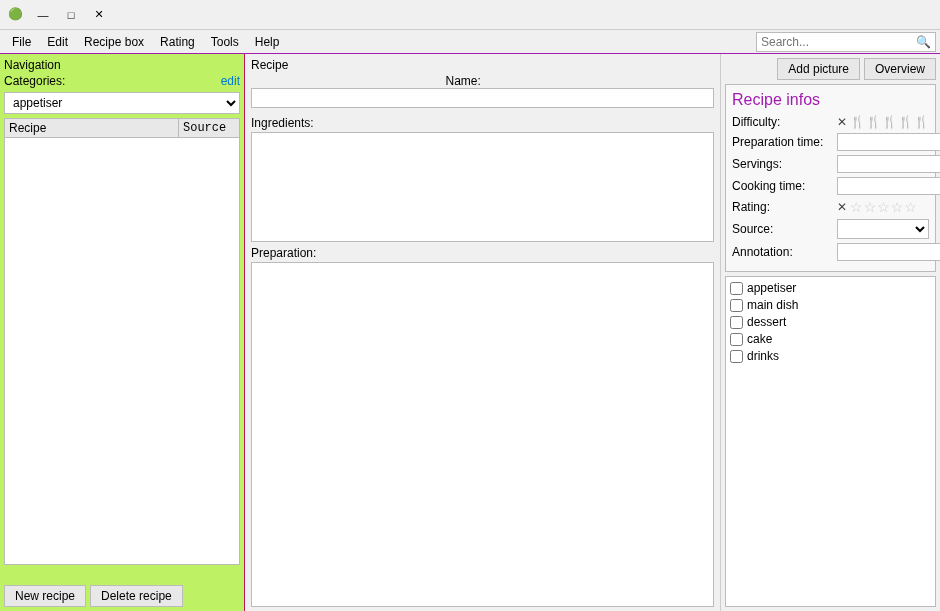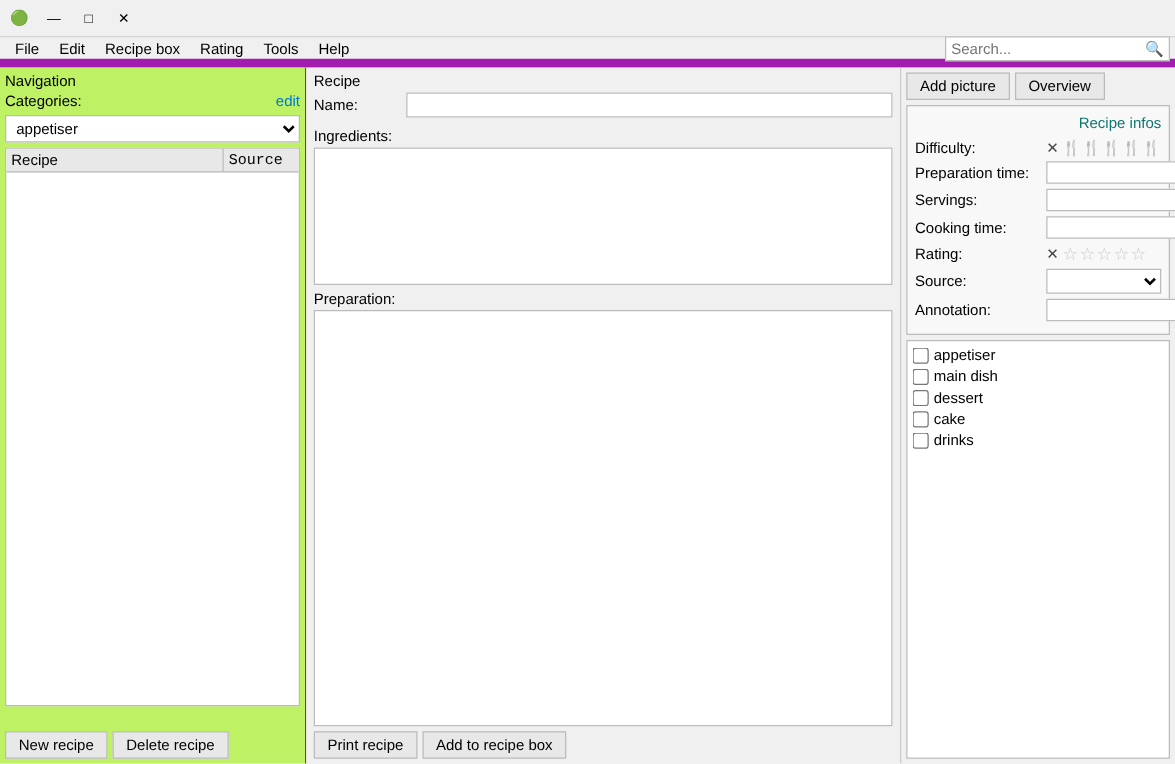--- a/index.html
+++ b/index.html
@@ -49,21 +49,21 @@
       font-size: 11px;
     }
 
     
     .menu-bar {
       background: #f0f0f0;
       height: 24px;
       display: flex;
       align-items: center;
       padding: 0 4px;
-      border-bottom: 7px solid #a21caf;
+      border-bottom: 1px solid #a21caf;
     }
     .menu-item {
       padding: 2px 8px;
       cursor: pointer;
       font-size: 12px;
     }
     .menu-spacer { flex: 1; }
     .search-box {
       display: flex;
       align-items: center;
@@ -169,20 +169,21 @@
     }
     .recipe-label {
       font-size: 12px;
       font-weight: normal;
       margin-bottom: 2px;
     }
     .field-row {
       display: flex;
       align-items: center;
       margin-bottom: 4px;
+      flex-direction: column;
     }
     .field-label {
       font-size: 12px;
       margin-right: 4px;
       min-width: 70px;
     }
     .text-input {
       height: 20px;
       border: 1px solid #bbb;
       background: white;
@@ -221,33 +222,33 @@
       width: 220px;
       background: #f0f0f0;
       border-left: 1px solid #ccc;
       display: flex;
       flex-direction: column;
       padding: 4px;
     }
     .right-top-buttons {
       display: flex;
       gap: 4px;
+      justify-content: flex-end;
       margin-bottom: 4px;
     }
     .recipe-infos-box {
       border: 1px solid #bbb;
       background: #f8f8f8;
       padding: 6px;
       font-size: 12px;
     }
     .infos-title {
-      font-size: 12px;
-      color: #0f766e;
+      font-size: 16px;
+      color: #a21caf;
       margin-bottom: 6px;
-      text-align: right;
     }
     .info-row {
       display: flex;
       align-items: center;
       margin-bottom: 4px;
     }
     .info-label {
       min-width: 105px;
       font-size: 12px;
     }
@@ -369,24 +370,20 @@
   <div class="center-panel">
     <div class="recipe-label">Recipe</div>
     <div class="field-row">
       <span class="field-label">Name:</span>
       <input type="text" class="text-input" value="" style="">
     </div>
     <div class="section-label">Ingredients:</div>
     <textarea class="text-area ingredients-area" style=""></textarea>
     <div class="section-label">Preparation:</div>
     <textarea class="text-area preparation-area" style=""></textarea>
-    <div class="center-buttons">
-      <button class="btn">Print recipe</button>
-      <button class="btn">Add to recipe box</button>
-    </div>
   </div>
 
   <div class="right-panel">
     <div class="right-top-buttons">
       <button class="btn">Add picture</button>
       <button class="btn">Overview</button>
     </div>
     <div class="recipe-infos-box">
       <div class="infos-title">Recipe infos</div>
 

